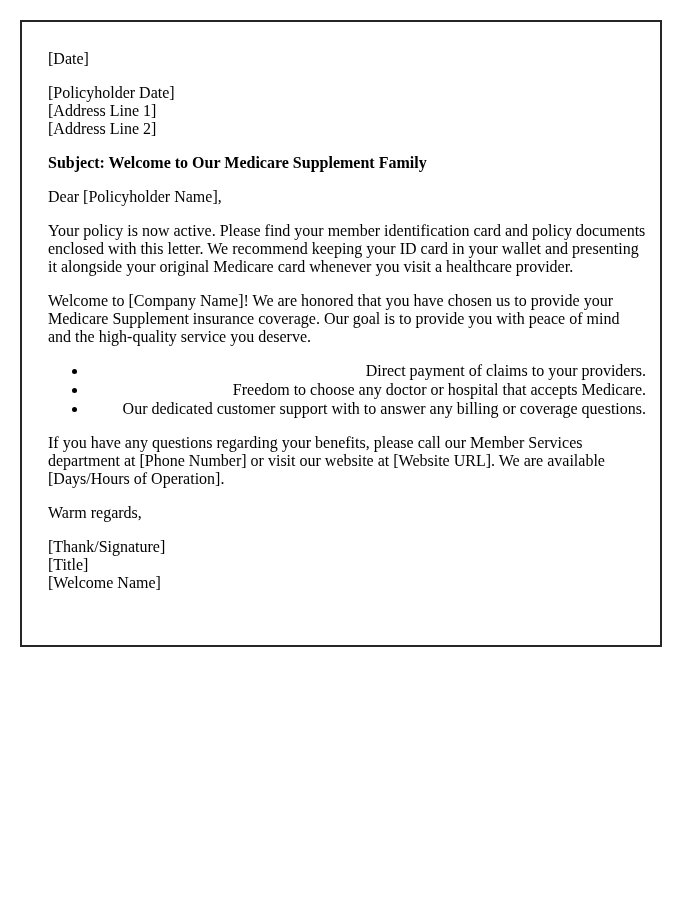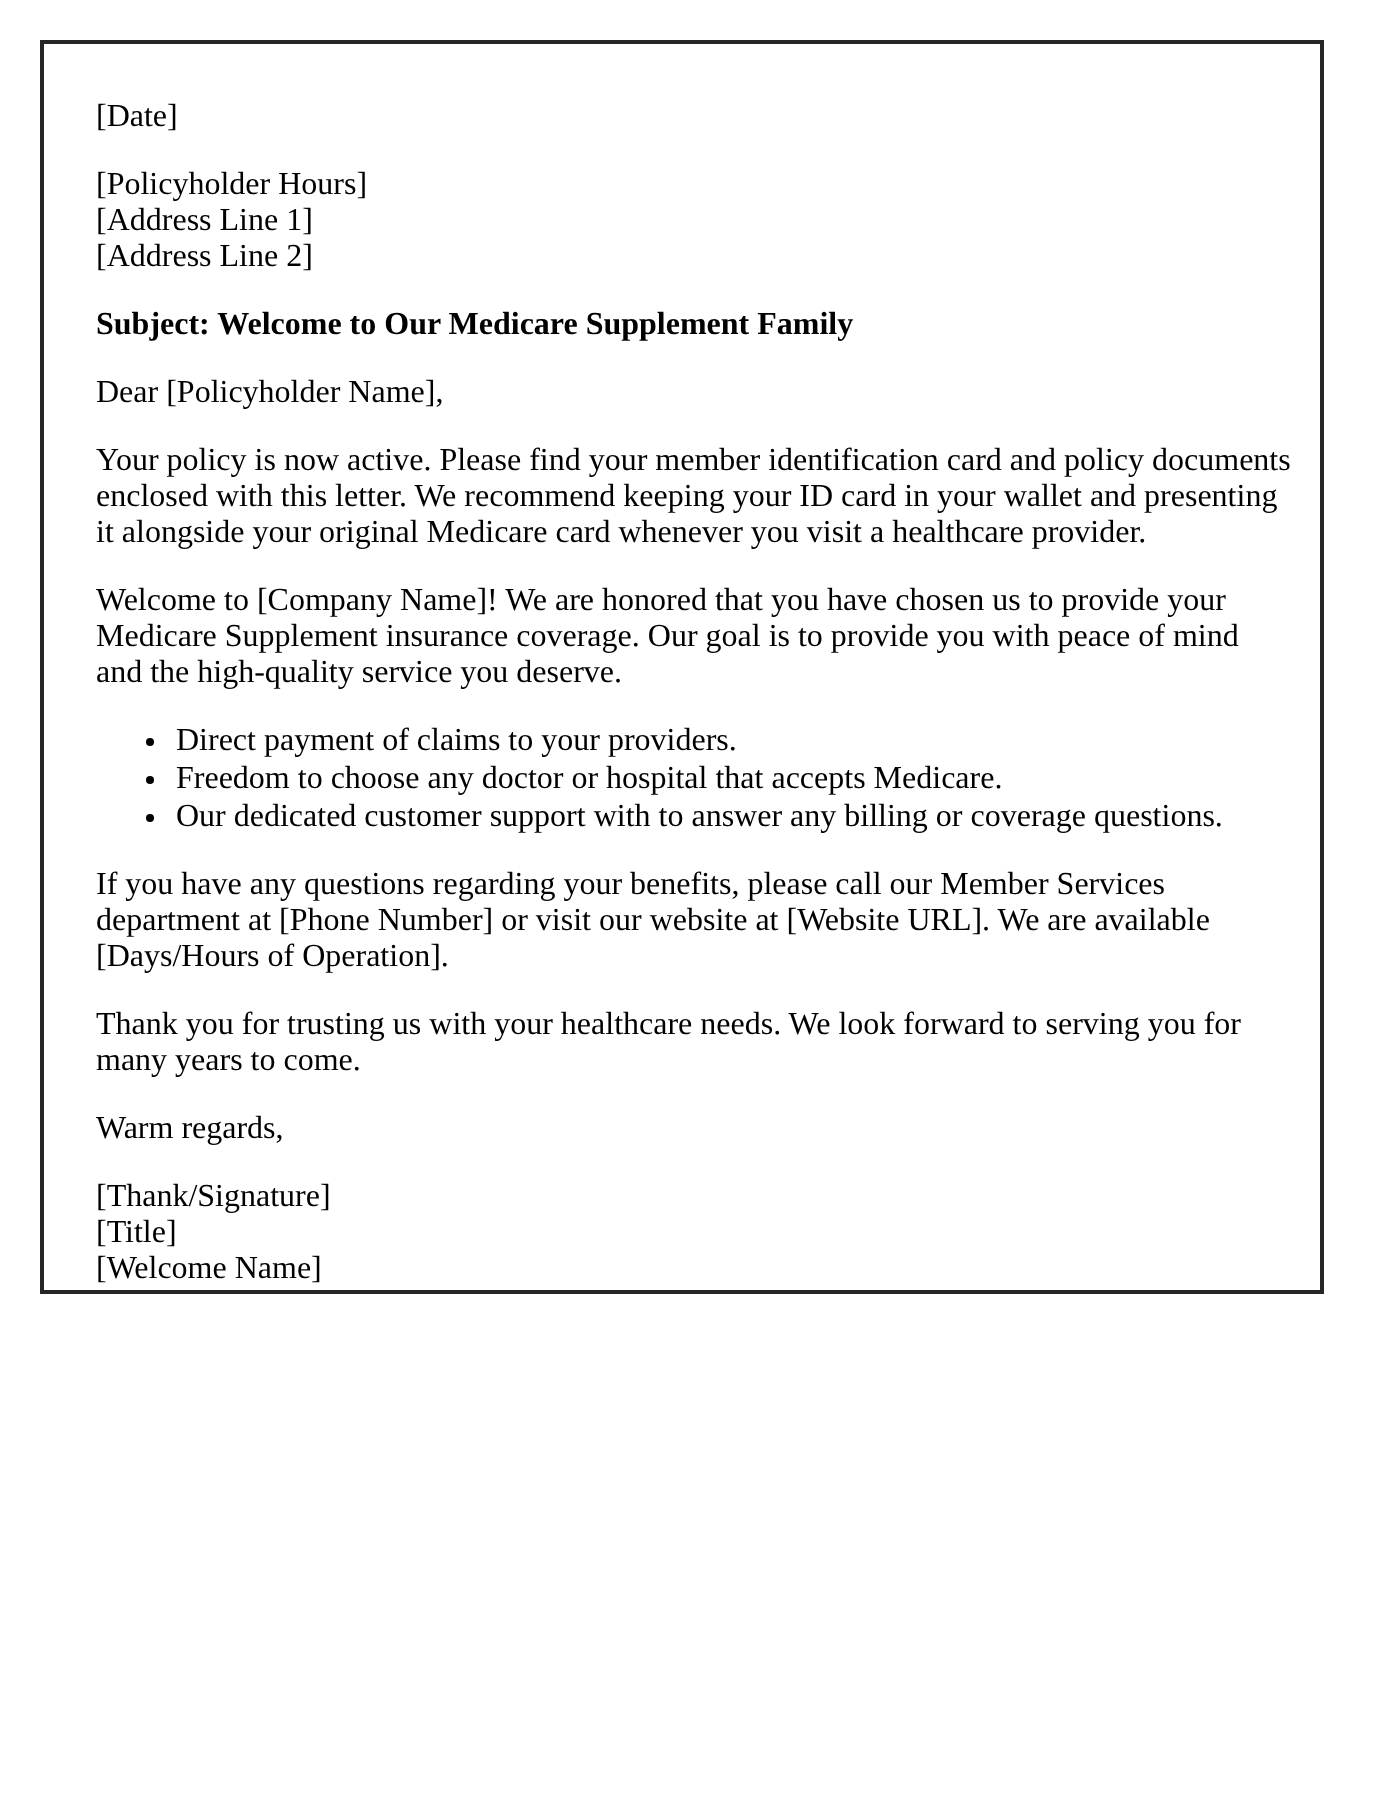--- a/index.html
+++ b/index.html
@@ -35,34 +35,35 @@
     margin: 16px 0;
   }
   .letter > :first-child {
     margin-top: 0;
   }
   .bold {
     font-weight: bold;
   }
   .letter ul {
     padding-left: 40px;
+    text-align: right;
   }
   .letter li {
     margin: 1px 0;
   }
 </style>
 </head>
 <body>
 
 <div class="letter">
 
   <p>[Date]</p>
 
   <div class="block">
-    <div>[Policyholder Hours]</div>
+    <div>[Policyholder Date]</div>
     <div>[Address Line 1]</div>
     <div>[Address Line 2]</div>
   </div>
 
   <p class="bold">Subject: Welcome to Our Medicare Supplement Family</p>
 
   <p>Dear [Policyholder Name],</p>
 
   <p>Your policy is now active. Please find your member identification card and policy documents enclosed with this letter. We recommend keeping your ID card in your wallet and presenting it alongside your original Medicare card whenever you visit a healthcare provider.</p>
 
@@ -70,21 +71,20 @@
 
 
   <ul>
     <li>Direct payment of claims to your providers.</li>
     <li>Freedom to choose any doctor or hospital that accepts Medicare.</li>
     <li>Our dedicated customer support with to answer any billing or coverage questions.</li>
   </ul>
 
   <p>If you have any questions regarding your benefits, please call our Member Services department at [Phone Number] or visit our website at [Website URL]. We are available [Days/Hours of Operation].</p>
 
-  <p>Thank you for trusting us with your healthcare needs. We look forward to serving you for many years to come.</p>
 
   <p>Warm regards,</p>
 
   <div class="block">
     <div>[Thank/Signature]</div>
     <div>[Title]</div>
     <div>[Welcome Name]</div>
   </div>
 
 </div>

